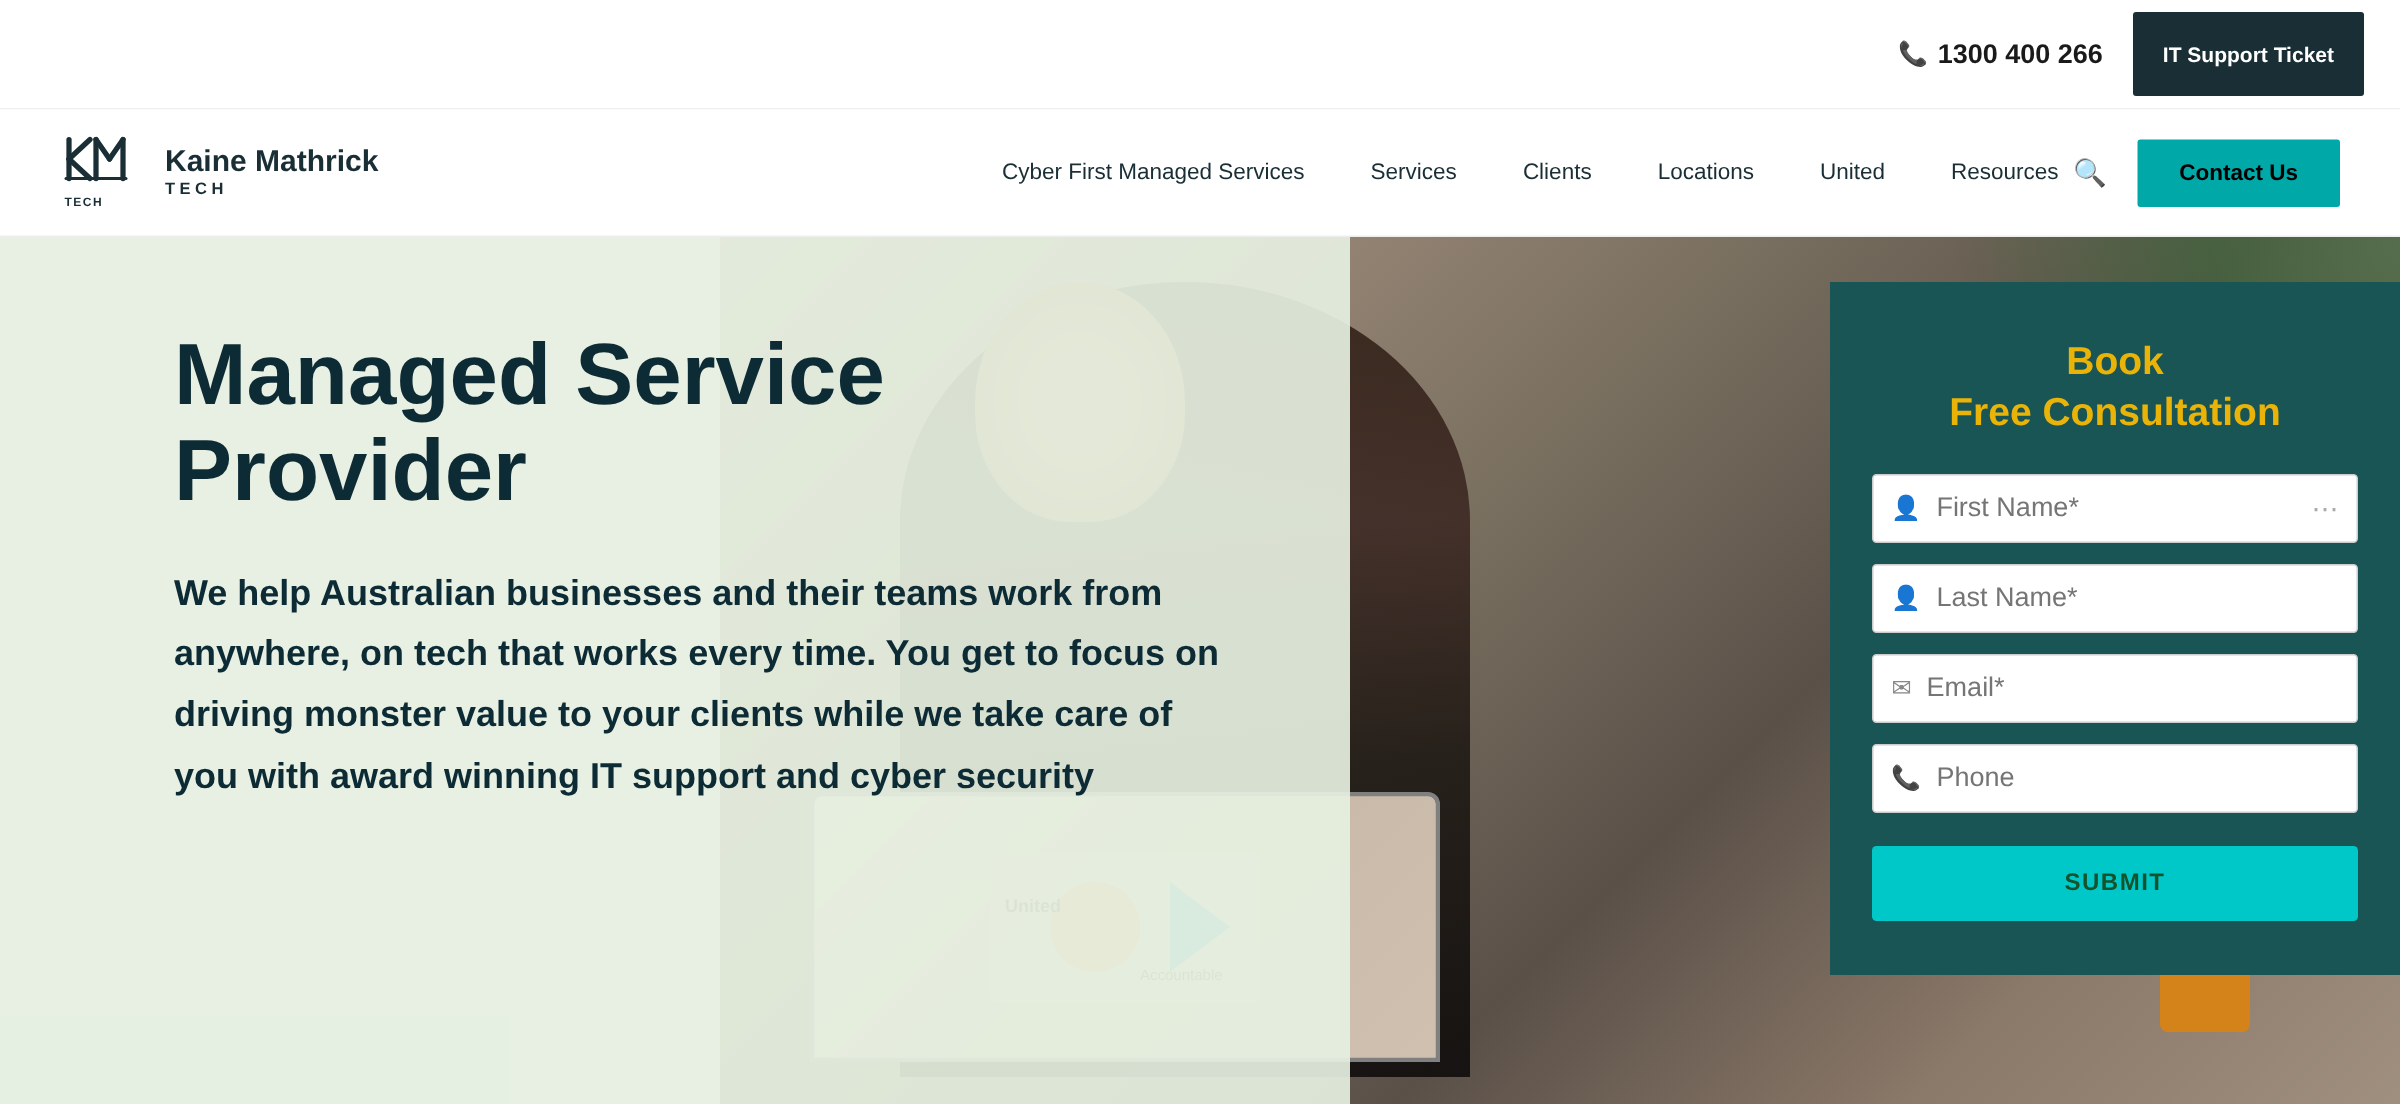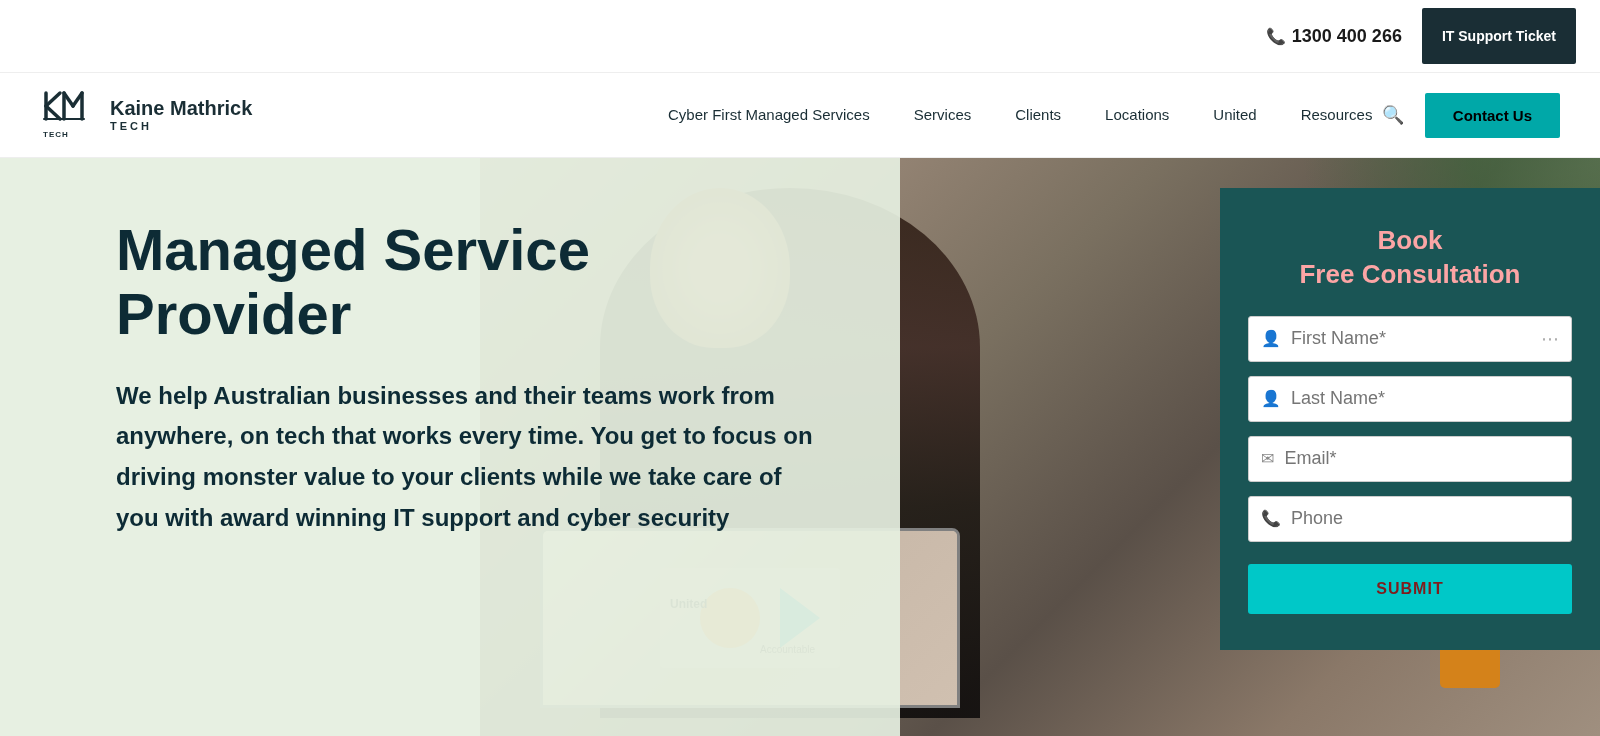--- a/index.html
+++ b/index.html
@@ -207,21 +207,21 @@
     .consultation-form {
       position: absolute;
       top: 30px;
       right: 0;
       width: 380px;
       background: #1a5555;
       padding: 36px 28px 36px 28px;
       z-index: 10;
     }
     .consultation-form h2 {
-      color: #fca5a5;
+      color: #eab308;
       font-size: 26px;
       font-weight: 800;
       text-align: center;
       line-height: 1.3;
       margin-bottom: 24px;
     }
     .form-field {
       display: flex;
       align-items: center;
       background: #fff;
@@ -246,21 +246,21 @@
       background: transparent;
     }
     .form-field .dots {
       color: #aaa;
       font-size: 18px;
       margin-left: 4px;
     }
     .submit-btn {
       width: 100%;
       background: #00c8c8;
-      color: #7f1d1d;
+      color: #14532d;
       border: none;
       padding: 16px;
       font-size: 16px;
       font-weight: 800;
       letter-spacing: 1px;
       cursor: pointer;
       border-radius: 3px;
       margin-top: 8px;
     }
 

